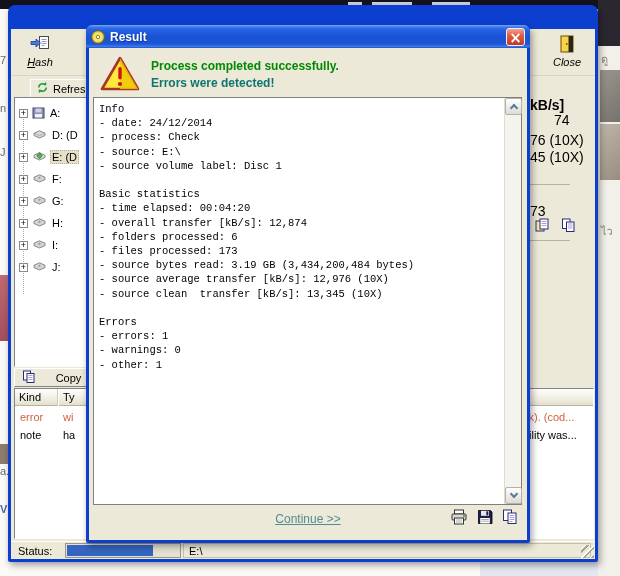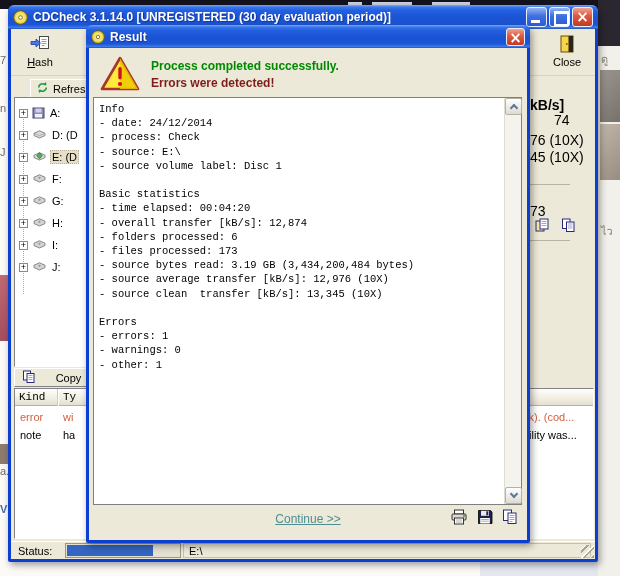--- a/index.html
+++ b/index.html
@@ -42,21 +42,21 @@
   .wc-x::after { content:"×"; position:absolute; left:0; top:-1px; width:100%; text-align:center;
       color:#fff; font-size:15px; font-weight:bold; line-height:20px; font-family:"DejaVu Sans",sans-serif; }
   .controls { margin-left:auto; display:flex; gap:2px; }
 
   
   #main-window { left:8px; top:5px; width:590px; height:557px; z-index:2; }
   .win-content { position:absolute; left:3px; right:3px; top:24px; bottom:3px; background:#ece9d8; overflow:hidden; }
 
   .toolbar-line { position:absolute; left:0; top:46px; width:100%; border-top:1px solid #d8d4c2; }
   .tool-btn { position:absolute; top:2px; display:flex; flex-direction:column; align-items:center;
-      font-size:11px; padding:2px 3px; }
+      font-size:11px; padding:2px 3px;font-style:italic; }
   #hash-btn { left:6px; width:46px; }
   #close-tool-btn { left:532px; width:48px; }
   .accel::first-letter { text-decoration:underline; }
   .ticon { height:22px; display:flex; align-items:center; justify-content:center; margin-bottom:1px; }
   .refresh-btn { position:absolute; left:19px; top:50px; height:19px; padding:1px 5px;
       background:#ece9d8; border:1px solid; border-color:#fff #848284 #848284 #fff;
       display:flex; align-items:center; gap:4px; font-size:11px; }
 
   
   .tree { position:absolute; left:3px; top:68px; width:74px; height:270px; background:#fff;
@@ -80,21 +80,21 @@
   .rs-s1 { top:94px; } .rs-s2 { top:150px; }
   .rs-icons { position:absolute; left:6px; top:128px; display:flex; gap:11px; }
 
   
   .copy-btn { position:absolute; left:3px; top:339px; width:75px; height:19px;
       background:#ece9d8; border:1px solid; border-color:#fff #848284 #848284 #fff;
       display:flex; align-items:center; justify-content:center; gap:20px; font-size:11px; }
   .issues-table { position:absolute; left:3px; top:359px; width:580px; height:151px;
       background:#fff; border:1px solid; border-color:#848284 #fff #fff #848284; }
   .col-header { position:absolute; top:0; height:17px; font-size:11px; padding:2px 4px;
-      background:linear-gradient(#fefefc,#eeebdd 70%,#e2dfcf); border-bottom:1px solid #b8b4a2;font-family:Liberation Mono, monospace; }
+      background:linear-gradient(#fefefc,#eeebdd 70%,#e2dfcf); border-bottom:1px solid #b8b4a2; }
   .ch-kind { left:0; width:43px; border-right:1px solid #cfccbc; }
   .ch-type { left:44px; right:0; }
   .cell { position:absolute; font-size:11px; white-space:nowrap; }
   .err-color { color:#d2603f; }
   .r1 { top:22px; } .r2 { top:40px; }
   .c-kind { left:5px; } .c-type { left:48px; } .c-frag { left:508px; }
 
   
   .statusbar { position:absolute; left:0; right:0; top:512px; height:18px; background:#ece9d8;
       border-top:1px solid #fff; font-size:11px; }
@@ -107,21 +107,21 @@
   .sb-grip { position:absolute; right:1px; bottom:1px; width:13px; height:13px;
       background:repeating-linear-gradient(135deg, transparent 0 3px, #fff 3px 4px, #a8a490 4px 6px); }
 
   
   #result-dialog { left:86px; top:25px; width:444px; height:518px; z-index:5; }
   #result-dialog .xp-titlebar { height:23px; }
   .dlg-content { position:absolute; left:3px; right:3px; top:23px; bottom:3px; background:#ece9d8; overflow:hidden; }
   .warn-icon { position:absolute; left:10px; top:7px; }
   .msg { position:absolute; left:62px; font-size:12px; font-weight:bold; white-space:nowrap; }
   .msg-green { top:11px; color:#008a00; }
-  .msg-red { top:28px; color:#7f1d1d; }
+  .msg-red { top:28px; color:#0f766e; }
   .report { position:absolute; left:4px; top:49px; width:429px; height:408px;
       background:#fff; border:1px solid #7f7f7f; }
   .report pre { position:absolute; left:5px; top:4px; color:#000;
       font:10.5px/14.2px "Liberation Mono", monospace; }
   .vscroll { position:absolute; right:0; top:0; bottom:0; width:17px; background:#f4f3ee; border-left:1px solid #e0ddd0; }
   .sbtn { position:absolute; left:0; width:17px; height:17px; border:1px solid #b5b2a5; border-radius:2px;
       background:linear-gradient(#ffffff,#dedbd2); }
   .sbtn.up { top:0; } .sbtn.down { bottom:0; }
   .chev { display:block; width:6px; height:6px; border-left:2px solid #5a7a9a; border-top:2px solid #5a7a9a; margin:0 auto; }
   .sbtn.up .chev { transform:rotate(45deg); margin-top:6px; }
@@ -150,33 +150,20 @@
   <span class="le-frag le-f1">n</span>
   <span class="le-frag le-f2">J</span>
   <div class="le-red"></div>
   <div class="le-tan"></div>
   <span class="le-frag le-f3">a.</span>
   <span class="le-frag le-f4">V</span>
 </div>
 <div class="bottom-blue"></div>
 
 <div class="xp-window" id="main-window">
-  <div class="xp-titlebar">
-    <svg width="15" height="15" viewBox="0 0 15 15">
-        <circle cx="7.5" cy="7.5" r="6.8" fill="#e6cf3c" stroke="#6a5a10"></circle>
-        <circle cx="7.5" cy="7.5" r="4.9" fill="#f2e27a"></circle>
-        <circle cx="7.5" cy="7.5" r="1.8" fill="#fffbe0" stroke="#8a7a20"></circle>
-      </svg>
-    <span class="xp-title">CDCheck  3.1.14.0 [UNREGISTERED (30 day evaluation period)]</span>
-    <span class="controls">
-      <span class="win-btn wc-min"></span>
-      <span class="win-btn wc-max"></span>
-      <span class="win-btn red wc-x"></span>
-    </span>
-  </div>
   <div class="win-content">
 
     <div class="tool-btn" id="hash-btn">
       <span class="ticon">
         <svg width="22" height="20" viewBox="0 0 22 20">
             <rect x="10.5" y="2.5" width="9" height="12" fill="#fff" stroke="#4a4a4a"></rect>
             <path d="M12.5 5.5h5M12.5 7.5h5M12.5 9.5h5M12.5 11.5h3" stroke="#8a8ac0" stroke-width="0.9"></path>
             <path d="M2 7.5 h5 v-2.5 l4.5 4 -4.5 4 v-2.5 h-5 z" fill="#4a78e8" stroke="#1a3a9a" stroke-width="0.8"></path>
           </svg>
       </span>

